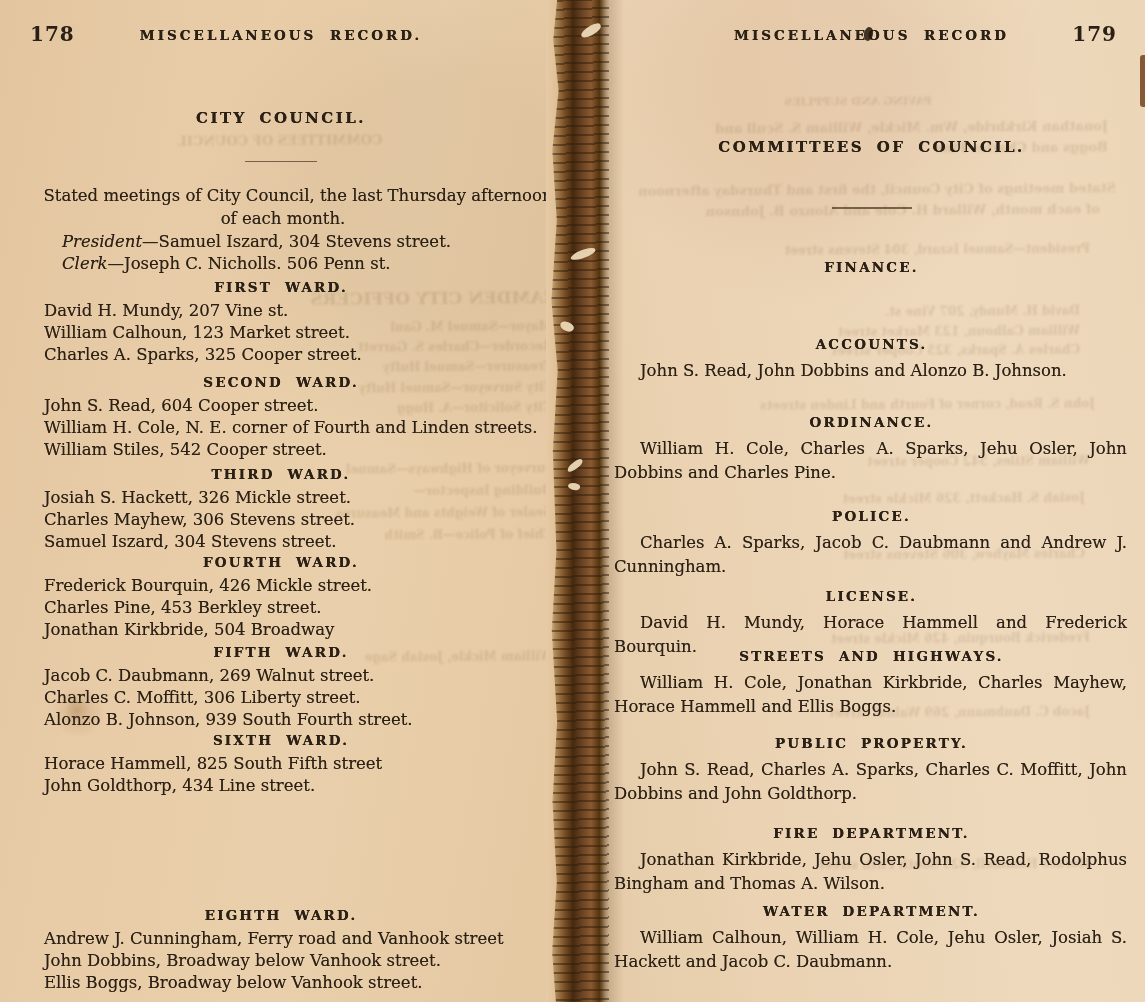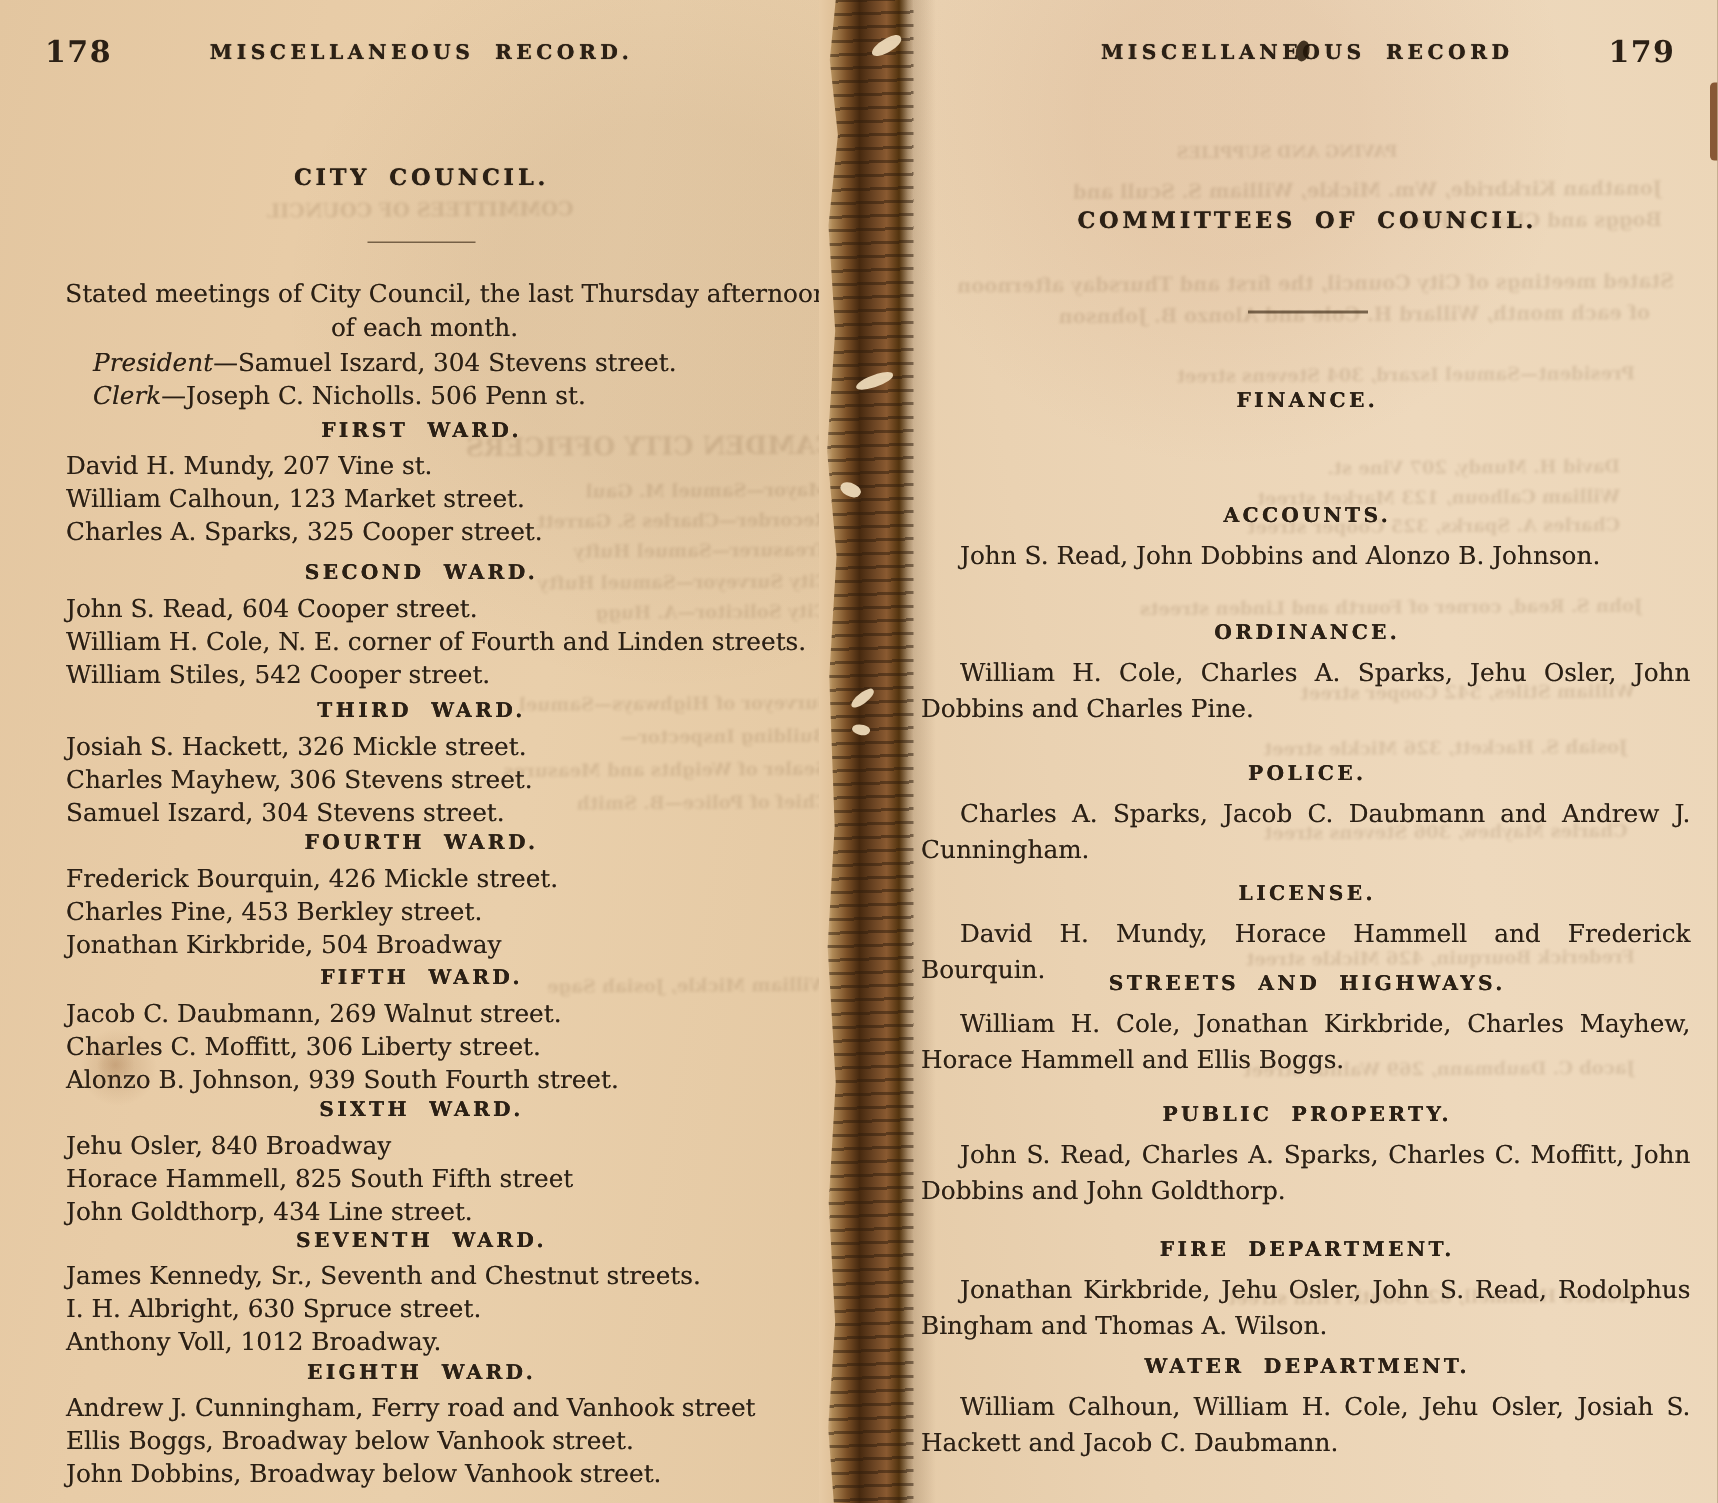--- a/index.html
+++ b/index.html
@@ -149,39 +149,30 @@
       <div class="sechead">FIFTH WARD.</div>
       <div class="members bodytext">
         <div>Jacob C. Daubmann, 269 Walnut street.</div>
         <div>Charles C. Moffitt, 306 Liberty street.</div>
         <div>Alonzo B. Johnson, 939 South Fourth street.</div>
       </div>
     </div>
     <div class="ward" style="top:732px;">
       <div class="sechead">SIXTH WARD.</div>
       <div class="members bodytext">
-        <div>Jehu Osler, 840 Broadway</div>
         <div>Horace Hammell, 825 South Fifth street</div>
         <div>John Goldthorp, 434 Line street.</div>
       </div>
     </div>
-    <div class="ward" style="top:819px;">
-      <div class="sechead">SEVENTH WARD.</div>
-      <div class="members bodytext">
-        <div>James Kennedy, Sr., Seventh and Chestnut streets.</div>
-        <div>I. H. Albright, 630 Spruce street.</div>
-        <div>Anthony Voll, 1012 Broadway.</div>
-      </div>
-    </div>
     <div class="ward" style="top:907px;">
       <div class="sechead">EIGHTH WARD.</div>
       <div class="members bodytext">
         <div>Andrew J. Cunningham, Ferry road and Vanhook street</div>
+        <div>John Dobbins, Broadway below Vanhook street.</div>
         <div>Ellis Boggs, Broadway below Vanhook street.</div>
-        <div>John Dobbins, Broadway below Vanhook street.</div>
       </div>
     </div>
 
     <div class="stain" style="left:64px;top:698px;width:26px;height:24px;background:radial-gradient(circle,rgba(150,100,55,.28),rgba(150,100,55,0) 70%);"></div>
   </div>
 
   <div class="page" id="page-right">
 
     <div class="runhead" style="top:27px;">MISCELLANEOUS RECORD</div>
     <div class="pagenum" style="right:28px;top:22px;">179</div>

